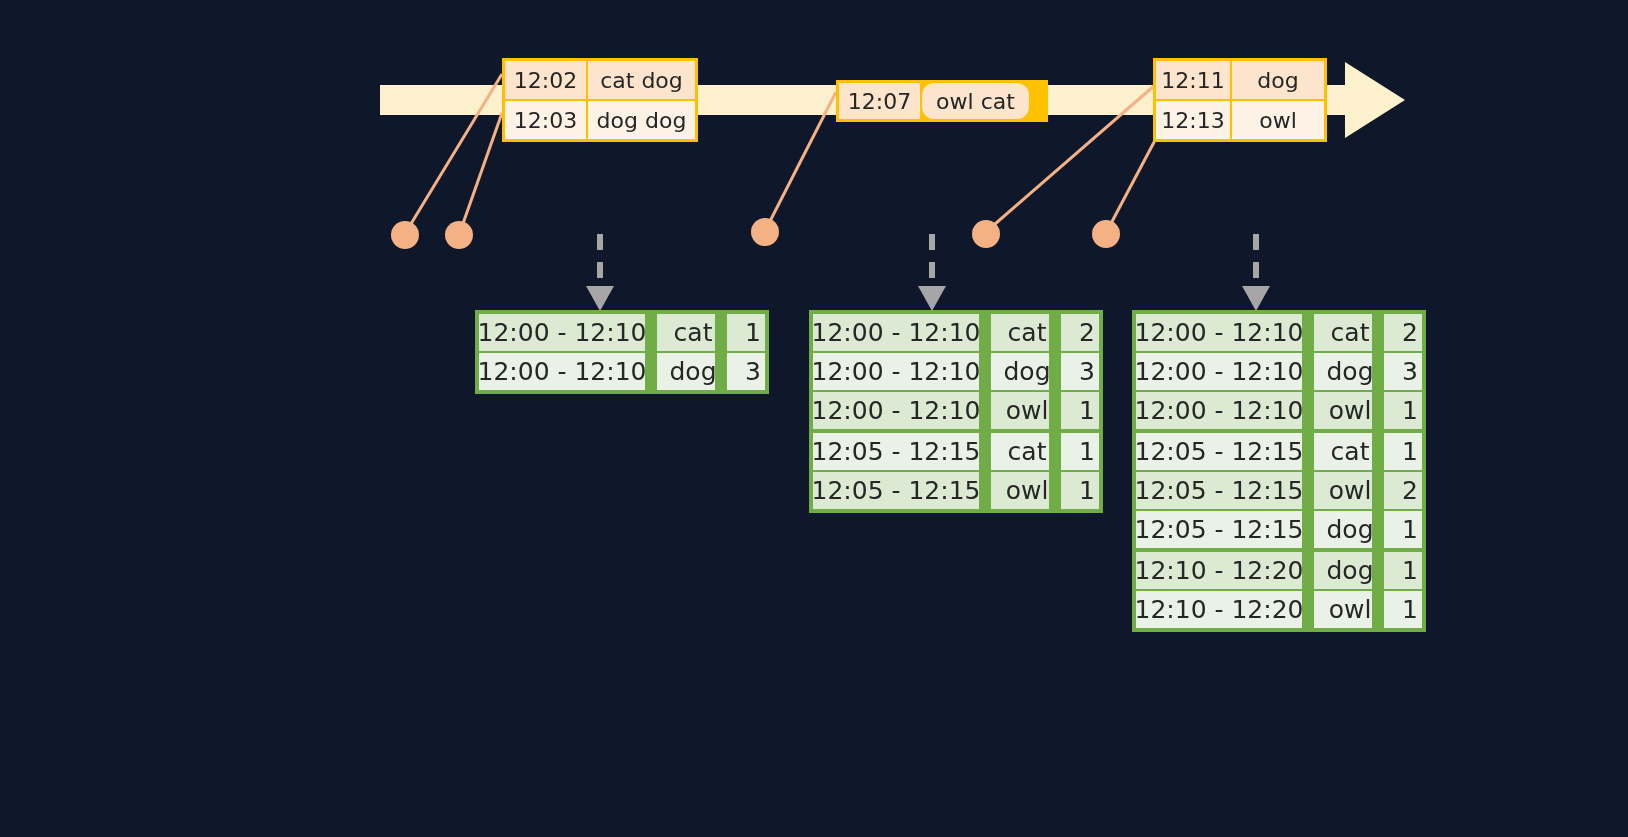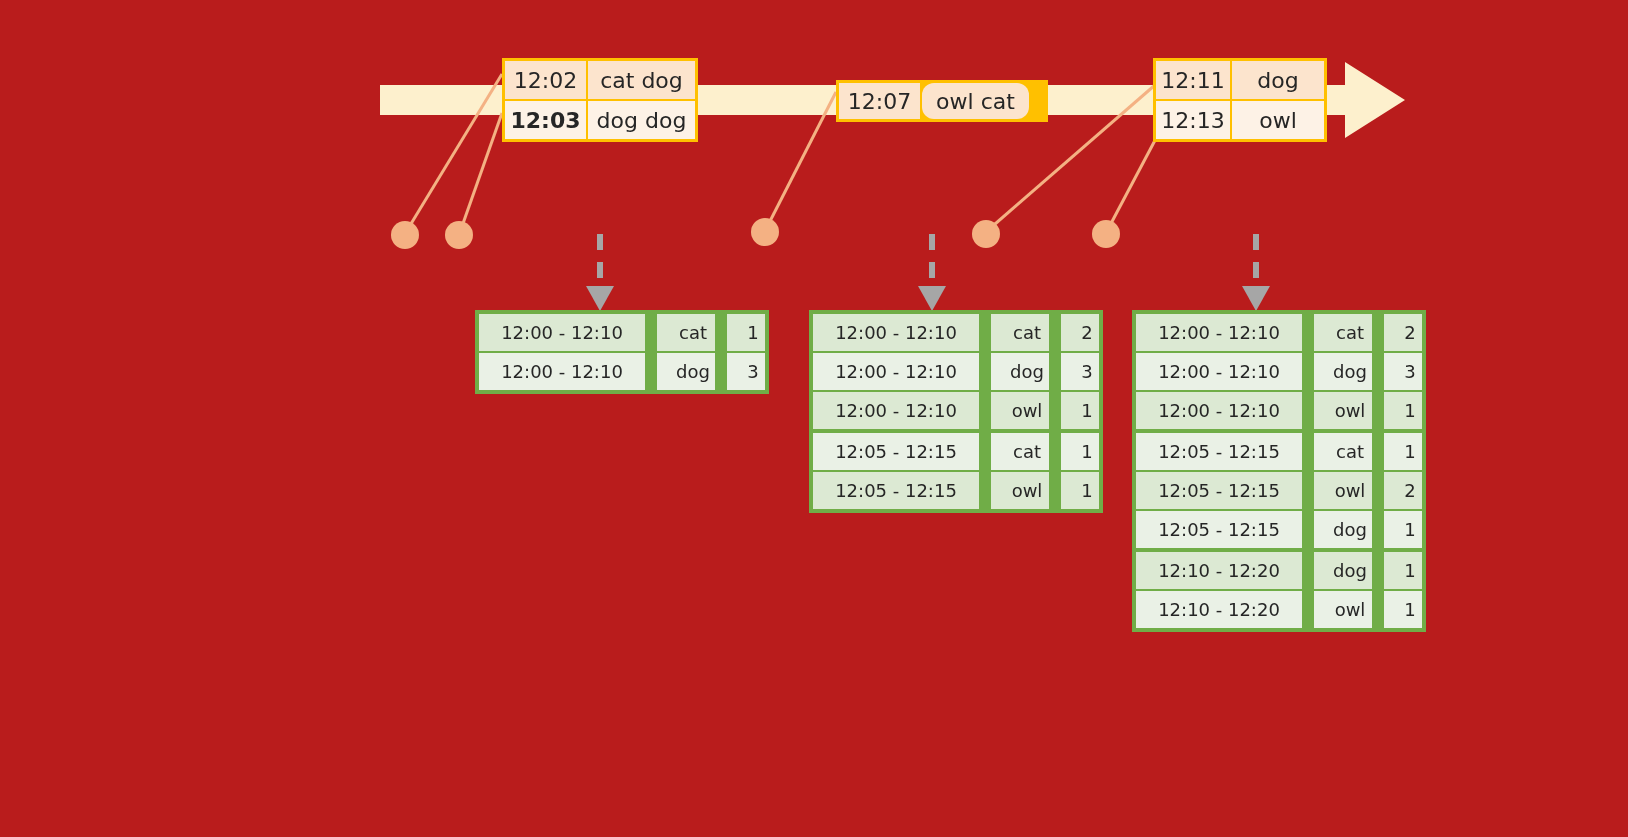--- a/index.html
+++ b/index.html
@@ -7,21 +7,21 @@
     padding: 0;
     background: #000000;
   }
   body {
     font-family: "DejaVu Sans", sans-serif;
   }
   #canvas {
     position: relative;
     width: 1628px;
     height: 837px;
-    background: #b91c1c;
+    background: #0f172a;
     overflow: hidden;
   }
   svg.layer {
     position: absolute;
     left: 0;
     top: 0;
     width: 1628px;
     height: 837px;
     pointer-events: none;
   }
@@ -71,21 +71,21 @@
   .rt-row {
     display: flex;
     height: 37px;
   }
   .rt-row + .rt-row { margin-top: 2px; }
   .rt-row.group-start { margin-top: 4px; }
   .rt-cell {
     display: flex;
     align-items: center;
     justify-content: center;
-    font-size: 18px;
+    font-size: 25px;
     color: #262626;
     box-sizing: border-box;
     white-space: nowrap;
   }
   .rt-cell + .rt-cell { margin-left: 12px; padding-left: 14px; }
   .rt-window { width: 166px; }
   .rt-word   { width: 58px; }
   .rt-count  { width: 38px; }
   .row-a .rt-cell { background: #dce9d3; }
   .row-b .rt-cell { background: #eaf1e6; }
@@ -128,21 +128,21 @@
       <path d="M1242,286 L1270,286 L1256,311 Z"></path>
     </g>
   </svg>
 
   <div class="event-box" style="left:502px; top:58px; width:196px; height:84px;">
     <div class="event-row shade-a">
       <div class="ev-time" style="width:83px;">12:02</div>
       <div class="ev-words" style="width:107px;">cat dog</div>
     </div>
     <div class="event-row shade-b">
-      <div class="ev-time" style="width:83px;font-weight:bold;">12:03</div>
+      <div class="ev-time" style="width:83px;">12:03</div>
       <div class="ev-words" style="width:107px;">dog dog</div>
     </div>
   </div>
 
   <div class="event-box" style="left:836px; top:80px; width:212px; height:42px;">
     <div class="event-row shade-a">
       <div class="ev-time" style="width:83px;">12:07</div>
       <div class="ev-words" style="width:107px;border-radius:12px;">owl cat</div>
     </div>
   </div>

